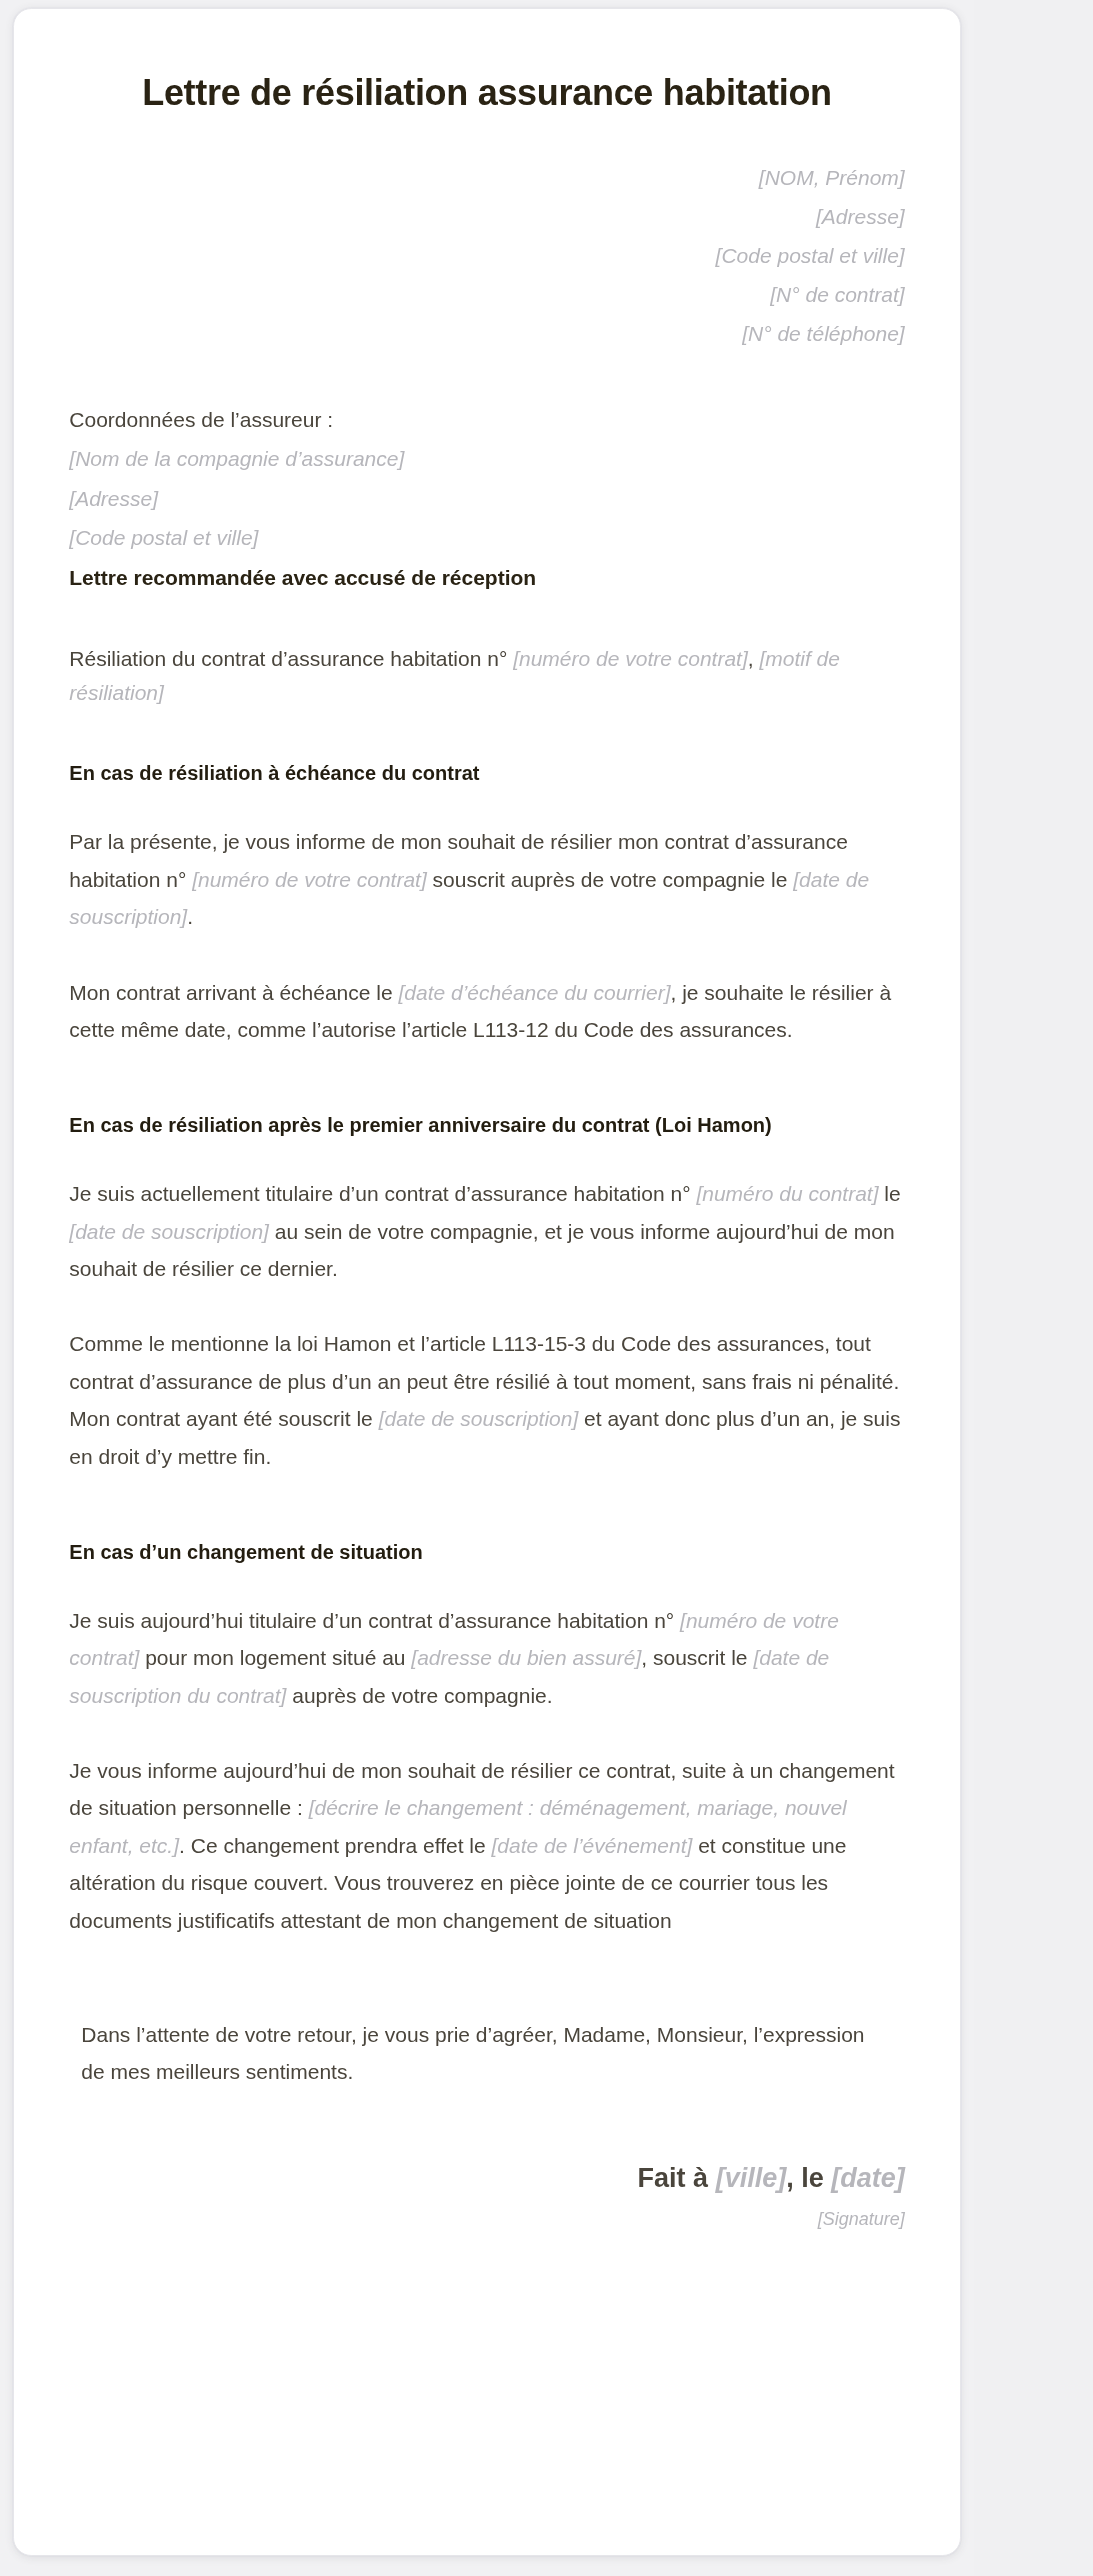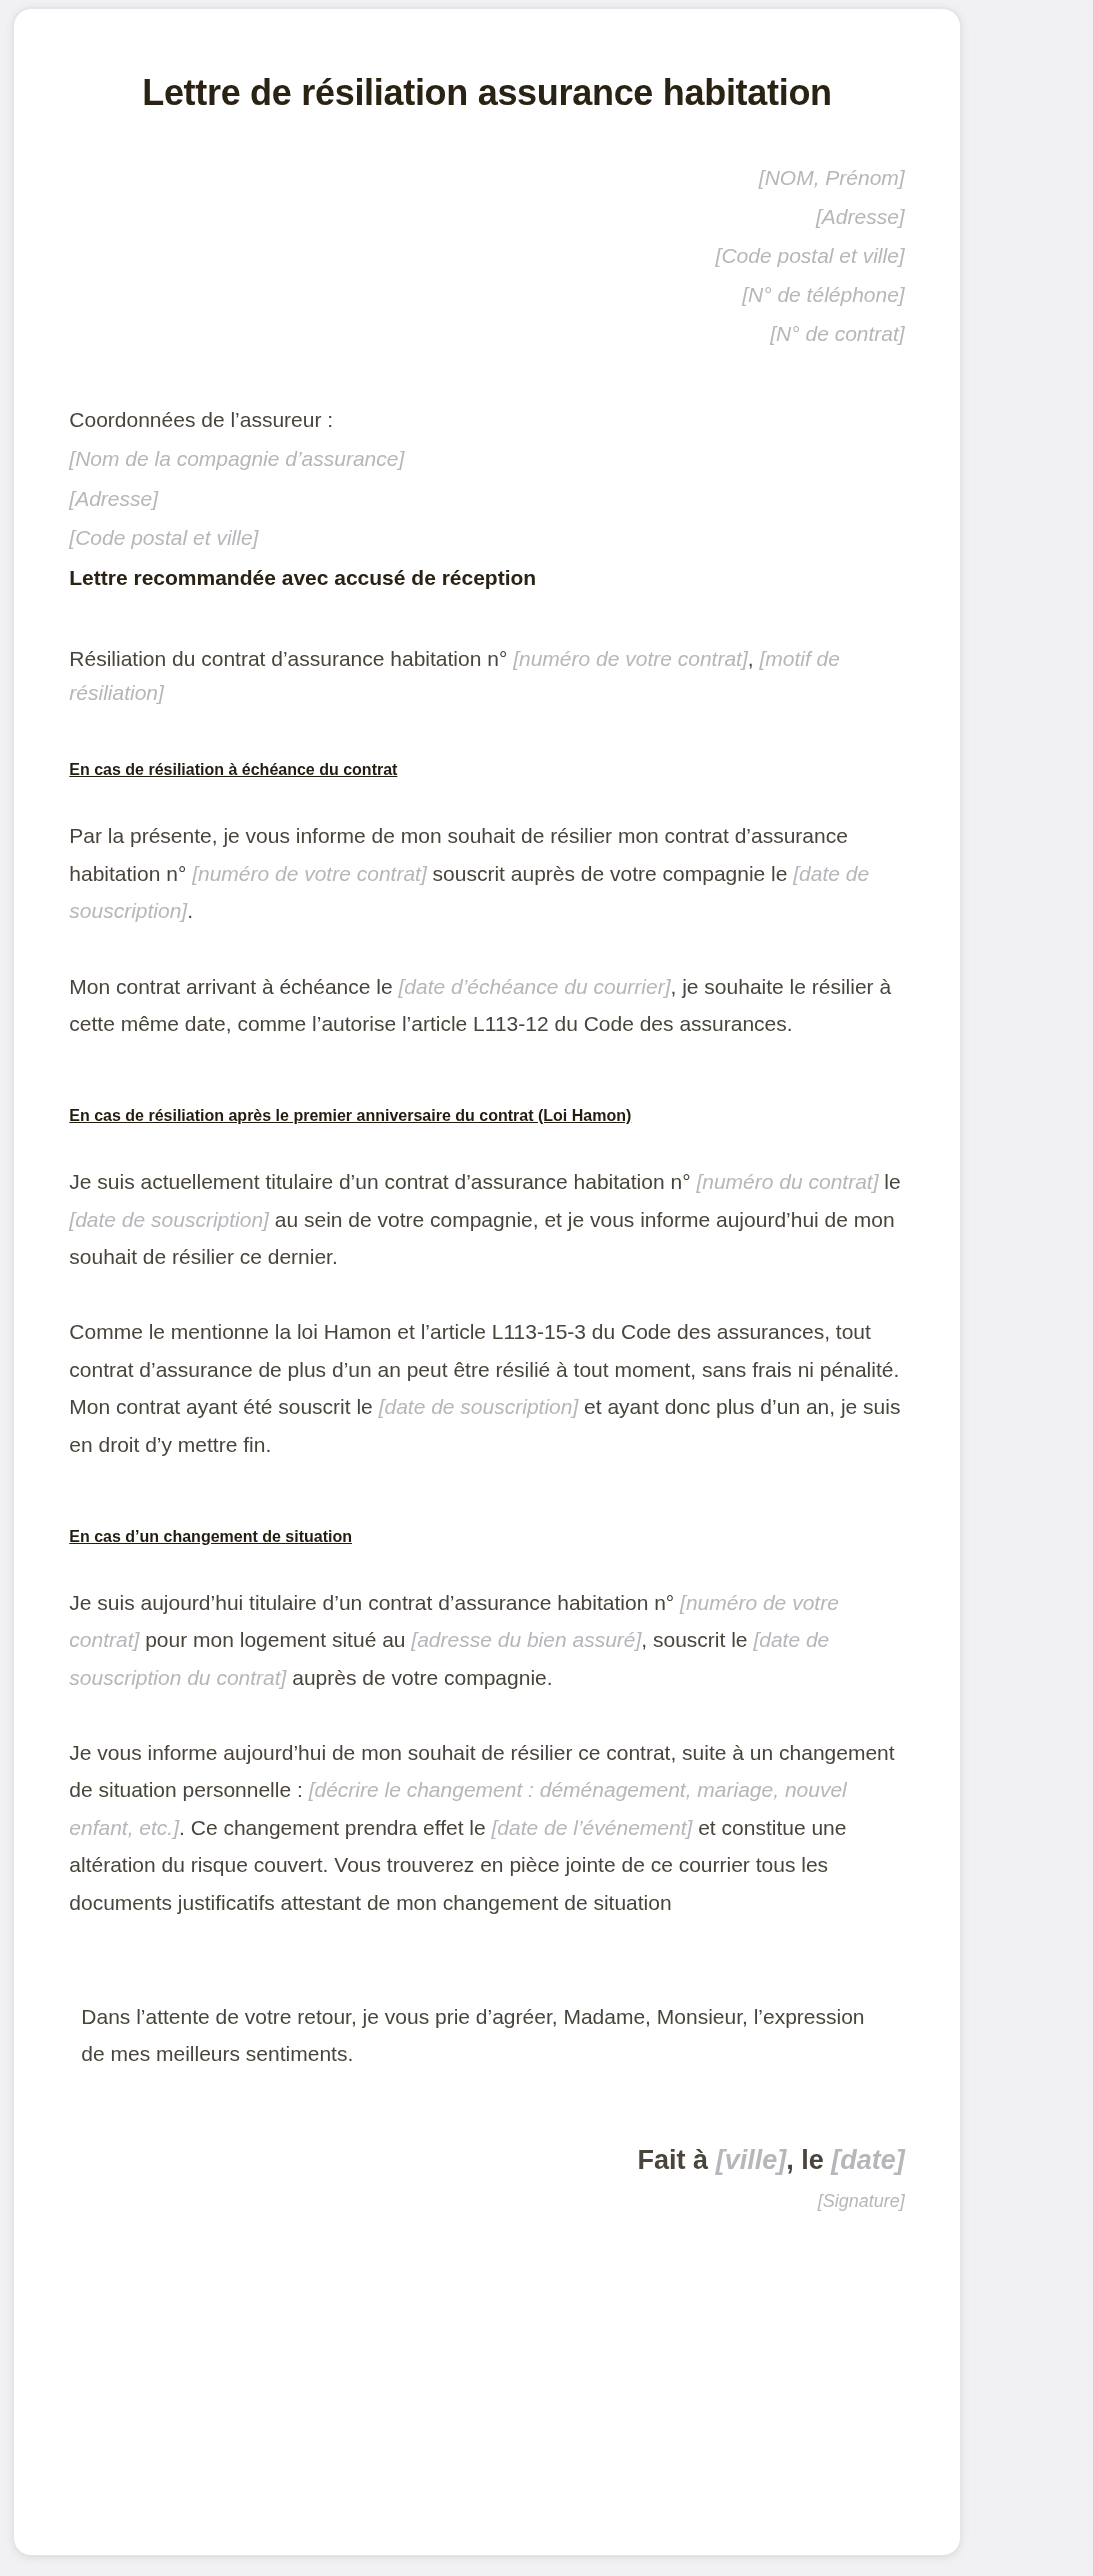--- a/index.html
+++ b/index.html
@@ -77,24 +77,23 @@
     color: #4a453c;
     font-size: 21px;
     line-height: 1.62;
     margin: 0 0 48px 0;
     max-width: 942px;
   }
 
   .section-heading {
     font-weight: 700;
     color: #231d10;
-    font-size: 16px;
+    font-size: 20px;
     line-height: 1.5;
     margin: 0 0 35px 0;
-    text-decoration: underline;
   }
 
   .para {
     color: #4a453c;
     font-size: 21px;
     line-height: 1.78;
     margin: 0 0 38px 0;
     max-width: 967px;
   }
   .para.section-gap { margin-bottom: 62px; }
@@ -138,22 +137,22 @@
 
 <div class="page-shadow-wrap">
   <div class="letter-card">
 
     <h1 class="doc-title">Lettre de résiliation assurance habitation</h1>
 
     <div class="sender-block">
       <div class="ph-line">[NOM, Prénom]</div>
       <div class="ph-line">[Adresse]</div>
       <div class="ph-line">[Code postal et ville]</div>
+      <div class="ph-line">[N° de contrat]</div>
       <div class="ph-line">[N° de téléphone]</div>
-      <div class="ph-line">[N° de contrat]</div>
     </div>
 
     <div class="recipient-block">
       <div class="recipient-title">Coordonnées de l’assureur :</div>
       <div class="ph-line">[Nom de la compagnie d’assurance]</div>
       <div class="ph-line">[Adresse]</div>
       <div class="ph-line">[Code postal et ville]</div>
       <div class="registered-line">Lettre recommandée avec accusé de réception</div>
     </div>
 

